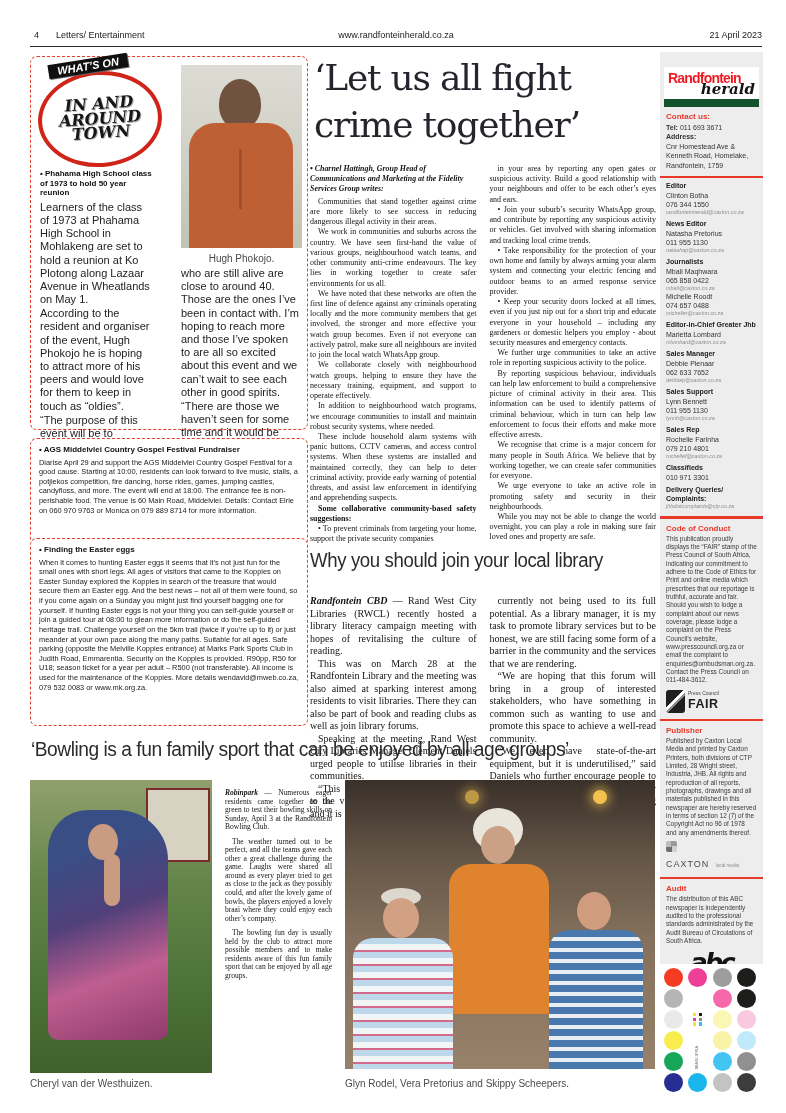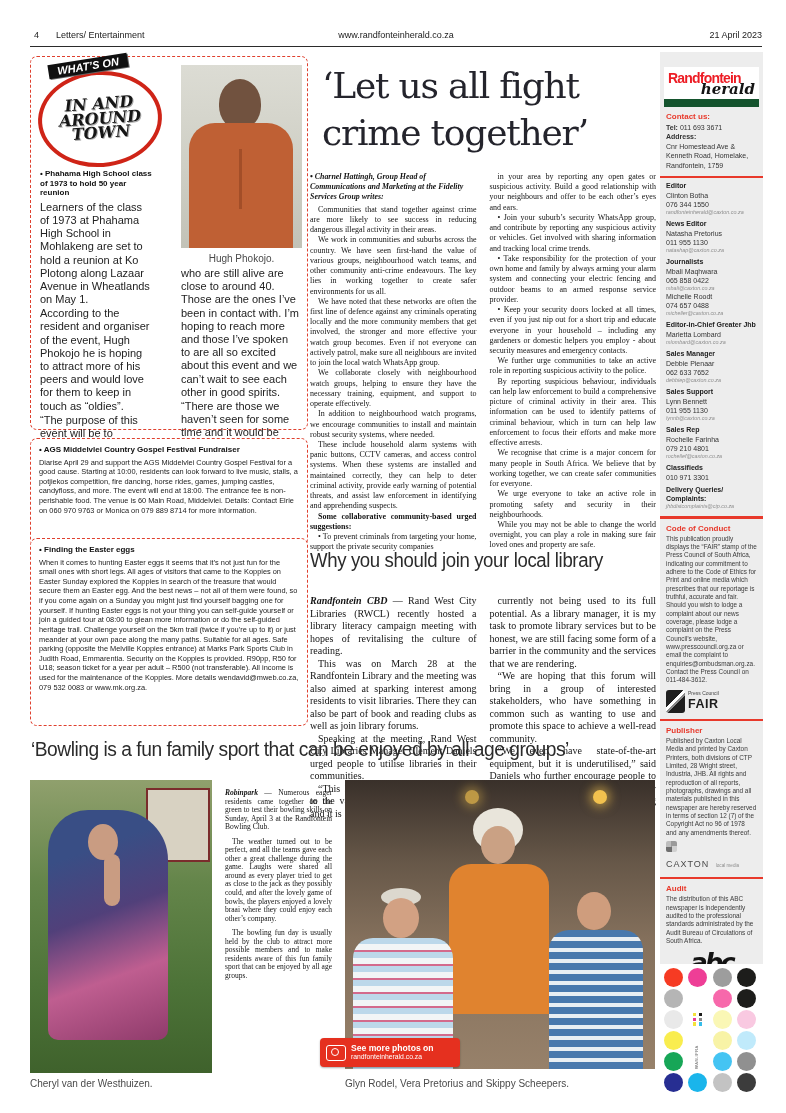--- a/index.html
+++ b/index.html
@@ -37,21 +37,21 @@
   .hugh{left:150px;top:8px;width:121px;height:183px;background:linear-gradient(180deg,#dcdcd4 0%,#cfcfc5 55%,#c2c2b7 100%);}
   .hugh .head{position:absolute;left:38px;top:14px;width:42px;height:50px;border-radius:50% 50% 46% 46%;background:#71523f;}
   .hugh .shirt{position:absolute;left:8px;top:58px;width:104px;height:125px;border-radius:26px 26px 0 0;background:#bf6034;}
   .hugh .btn{position:absolute;left:58px;top:84px;width:3px;height:60px;background:#a34e28;}
   .caption{font-size:10px;color:#4a4a4a;}
   .hugh-cap{position:absolute;left:150px;top:196px;width:121px;text-align:center;}
   .wcol1{position:absolute;left:9px;top:112px;width:112px;}
   .wcol2{position:absolute;left:150px;top:210px;width:119px;}
   
   .crime{position:absolute;left:310px;top:50px;width:346px;}
-  .crime h1{margin:12px;font-family:"DejaVu Serif",serif;font-weight:400;
+  .crime h1{margin:4px;font-family:"DejaVu Serif",serif;font-weight:400;
             font-size:36px;line-height:47px;letter-spacing:-1.2px;color:#24242c;}
   .cols{display:flex;gap:13px;margin-top:16px;}
   .col{flex:1;font-family:"Liberation Serif",serif;font-size:8px;line-height:1.28;
        color:#131313;text-align:justify;}
   .col p{margin:0;text-indent:8px;}
   .col p.fp{text-indent:0;}
   .byline{font-family:"Liberation Serif",serif;font-style:italic;font-weight:bold;
           font-size:7.9px;line-height:1.25;margin-bottom:3px;text-align:left;}
   .boldsub{font-weight:bold;}
   
@@ -198,21 +198,21 @@
         <div class="byline">• Charnel Hattingh, Group Head of Communications and Marketing at the Fidelity Services Group writes:</div>
         <div>
 
         <p>Communities that stand together against crime are more likely to see success in reducing dangerous illegal activity in their areas.</p>
             <p>We work in communities and suburbs across the country. We have seen first-hand the value of various groups, neighbourhood watch teams, and other community anti-crime endeavours. The key lies in working together to create safer environments for us all.</p>
             <p>We have noted that these networks are often the first line of defence against any criminals operating locally and the more community members that get involved, the stronger and more effective your watch group becomes. Even if not everyone can actively patrol, make sure all neighbours are invited to join the local watch WhatsApp group.</p>
             <p>We collaborate closely with neighbourhood watch groups, helping to ensure they have the necessary training, equipment, and support to operate effectively.</p>
             <p>In addition to neighbourhood watch programs, we encourage communities to install and maintain robust security systems, where needed.</p>
             <p>These include household alarm systems with panic buttons, CCTV cameras, and access control systems. When these systems are installed and maintained correctly, they can help to deter criminal activity, provide early warning of potential threats, and assist law enforcement in identifying and apprehending suspects.</p>
           </div>
-        <p class="boldsub">Some collaborative community-based urged suggestions:</p>
+        <p class="boldsub">Some collaborative community-based safety suggestions:</p>
         <p>• To prevent criminals from targeting your home, support the private security companies</p>
       </div>
       <div class="col">
         <div>
 
         <p>in your area by reporting any open gates or suspicious activity. Build a good relationship with your neighbours and offer to be each other’s eyes and ears.</p>
             <p>• Join your suburb’s security WhatsApp group, and contribute by reporting any suspicious activity or vehicles. Get involved with sharing information and tracking local crime trends.</p>
             <p>• Take responsibility for the protection of your own home and family by always arming your alarm system and connecting your electric fencing and outdoor beams to an armed response service provider.</p>
             <p>• Keep your security doors locked at all times, even if you just nip out for a short trip and educate everyone in your household – including any gardeners or domestic helpers you employ - about security measures and emergency contacts.</p>
             <p>We further urge communities to take an active role in reporting suspicious activity to the police.</p>
@@ -272,27 +272,20 @@
     <div class="w-shirt"></div>
     <div class="w-hair"></div>
     <div class="w-face"></div>
     <div class="m1-shirt"></div>
     <div class="m1-hair"></div>
     <div class="m1-face"></div>
     <div class="m2-shirt"></div>
     <div class="m2-face"></div>
   </div>
 
-  <div class="pbadge">
-    <span class="cam"></span>
-    <span class="pbt">
-      <span class="l1">See more photos on</span>
-      <span class="l2">randfonteinherald.co.za</span>
-    </span>
-  </div>
 
   <div class="caption cap-left">Cheryl van der Westhuizen.</div>
   <div class="caption cap-right">Glyn Rodel, Vera Pretorius and Skippy Scheepers.</div>
 
   <aside class="sidebar">
     <div class="logo">
       <div class="logo1">Randfontein</div>
       <div class="logo2">herald</div>
     </div>
     <div class="red-h">Contact us:</div>

